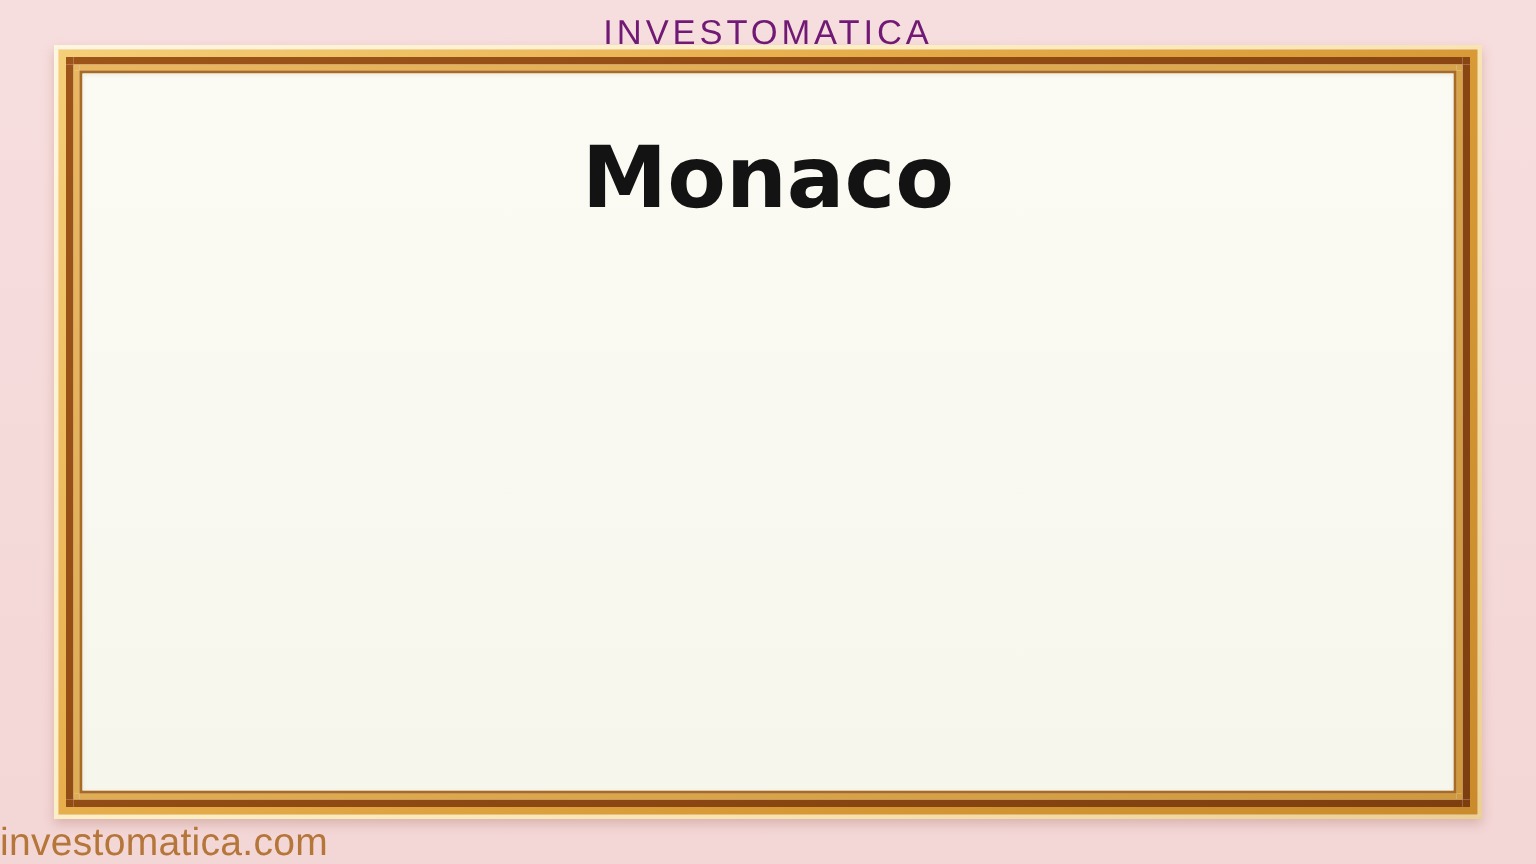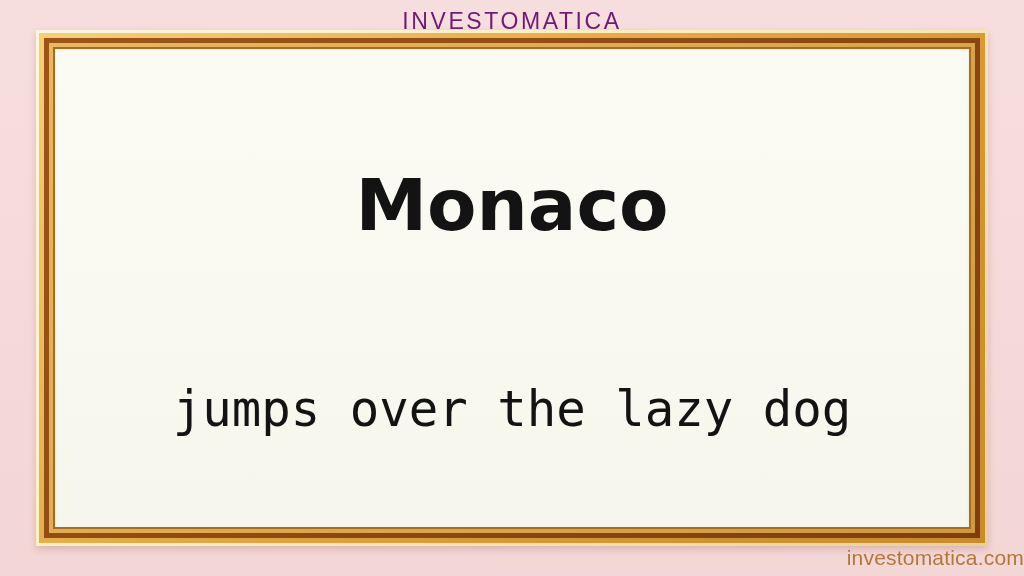--- a/index.html
+++ b/index.html
@@ -37,23 +37,23 @@
     white-space: nowrap;
     z-index: 1;
   }
 
   
   #watermark-bottom {
     position: absolute;
     top: 546px;
     left: 0;
     width: 1024px;
-    text-align: right;
+    text-align: left;
     font-family: "Liberation Sans", sans-serif;
-    font-size: 21px;
+    font-size: 26px;
     font-weight: 400;
     letter-spacing: 0.2px;
     color: #b5763a;
     white-space: nowrap;
     z-index: 3;
   }
 
   
   #frame {
     position: absolute;
@@ -113,24 +113,24 @@
     inset: 19px;
     background: linear-gradient(180deg, #fbfbf4 0%, #f9f9f1 55%, #f6f6ec 100%);
     box-shadow: inset 0 1px 3px rgba(140, 120, 90, 0.13);
     display: flex;
     flex-direction: column;
     align-items: center;
   }
 
   
   #font-title {
-    margin-top: 120px;
+    margin-top: 42px;
     font-family: "DejaVu Sans", sans-serif;
     font-weight: 700;
-    font-size: 72px;
+    font-size: 57px;
     line-height: 1;
     letter-spacing: 0px;
     color: #131313;
     text-align: center;
     white-space: nowrap;
   }
 
   #pangram {
     margin-top: 76px;
     font-family: "DejaVu Sans Mono", "Liberation Mono", monospace;
@@ -157,18 +157,17 @@
   <div class="band-outer"></div>
   <div class="band-gold"></div>
   <div class="band-bronze"></div>
   <div class="band-inner-gold"></div>
   <div class="band-lip"></div>
 
   <div id="canvas">
     <div id="font-title">Monaco</div>
 
     <div id="pangram">
-      <span class="pangram-line">jumps over the lazy dog</span>
     </div>
   </div>
 </div>
 
 <div id="watermark-bottom">investomatica.com</div>
 
 </body></html>

